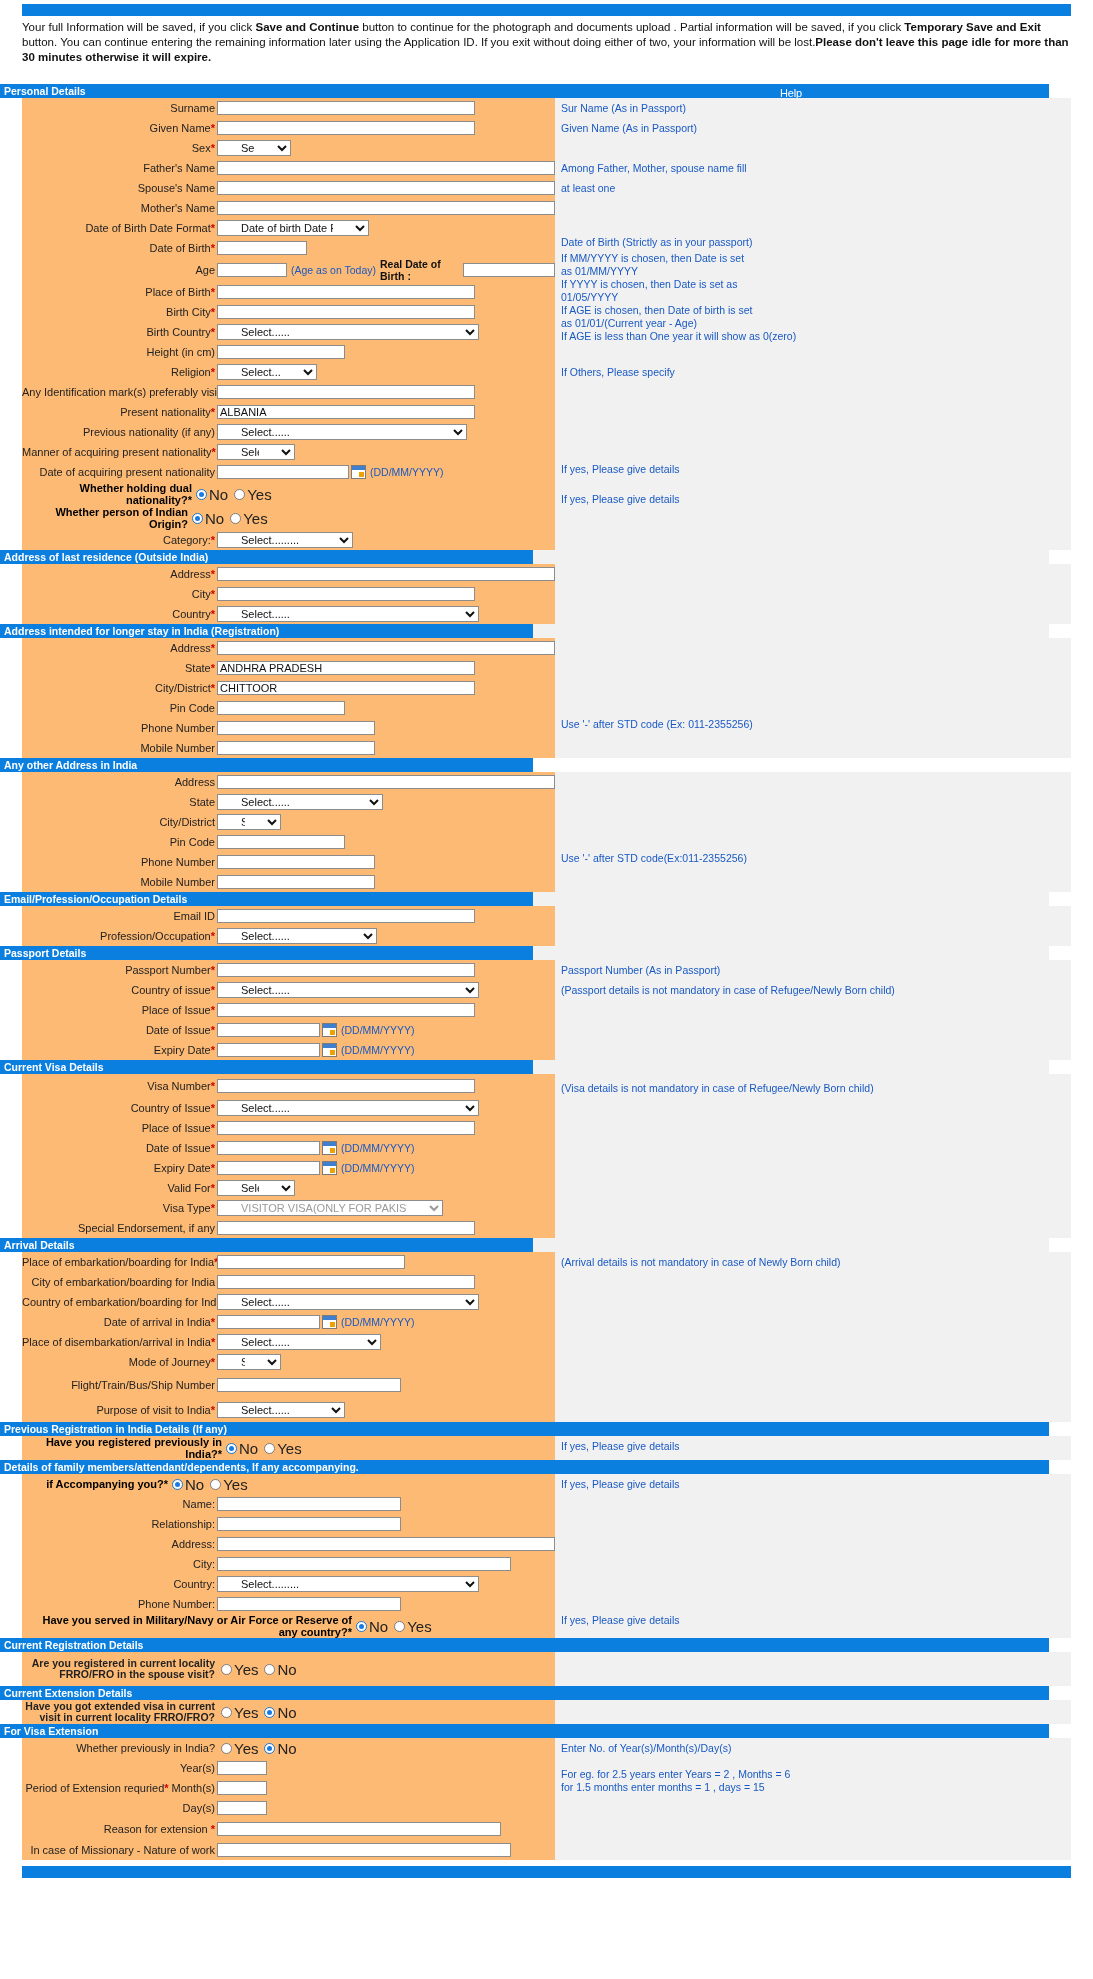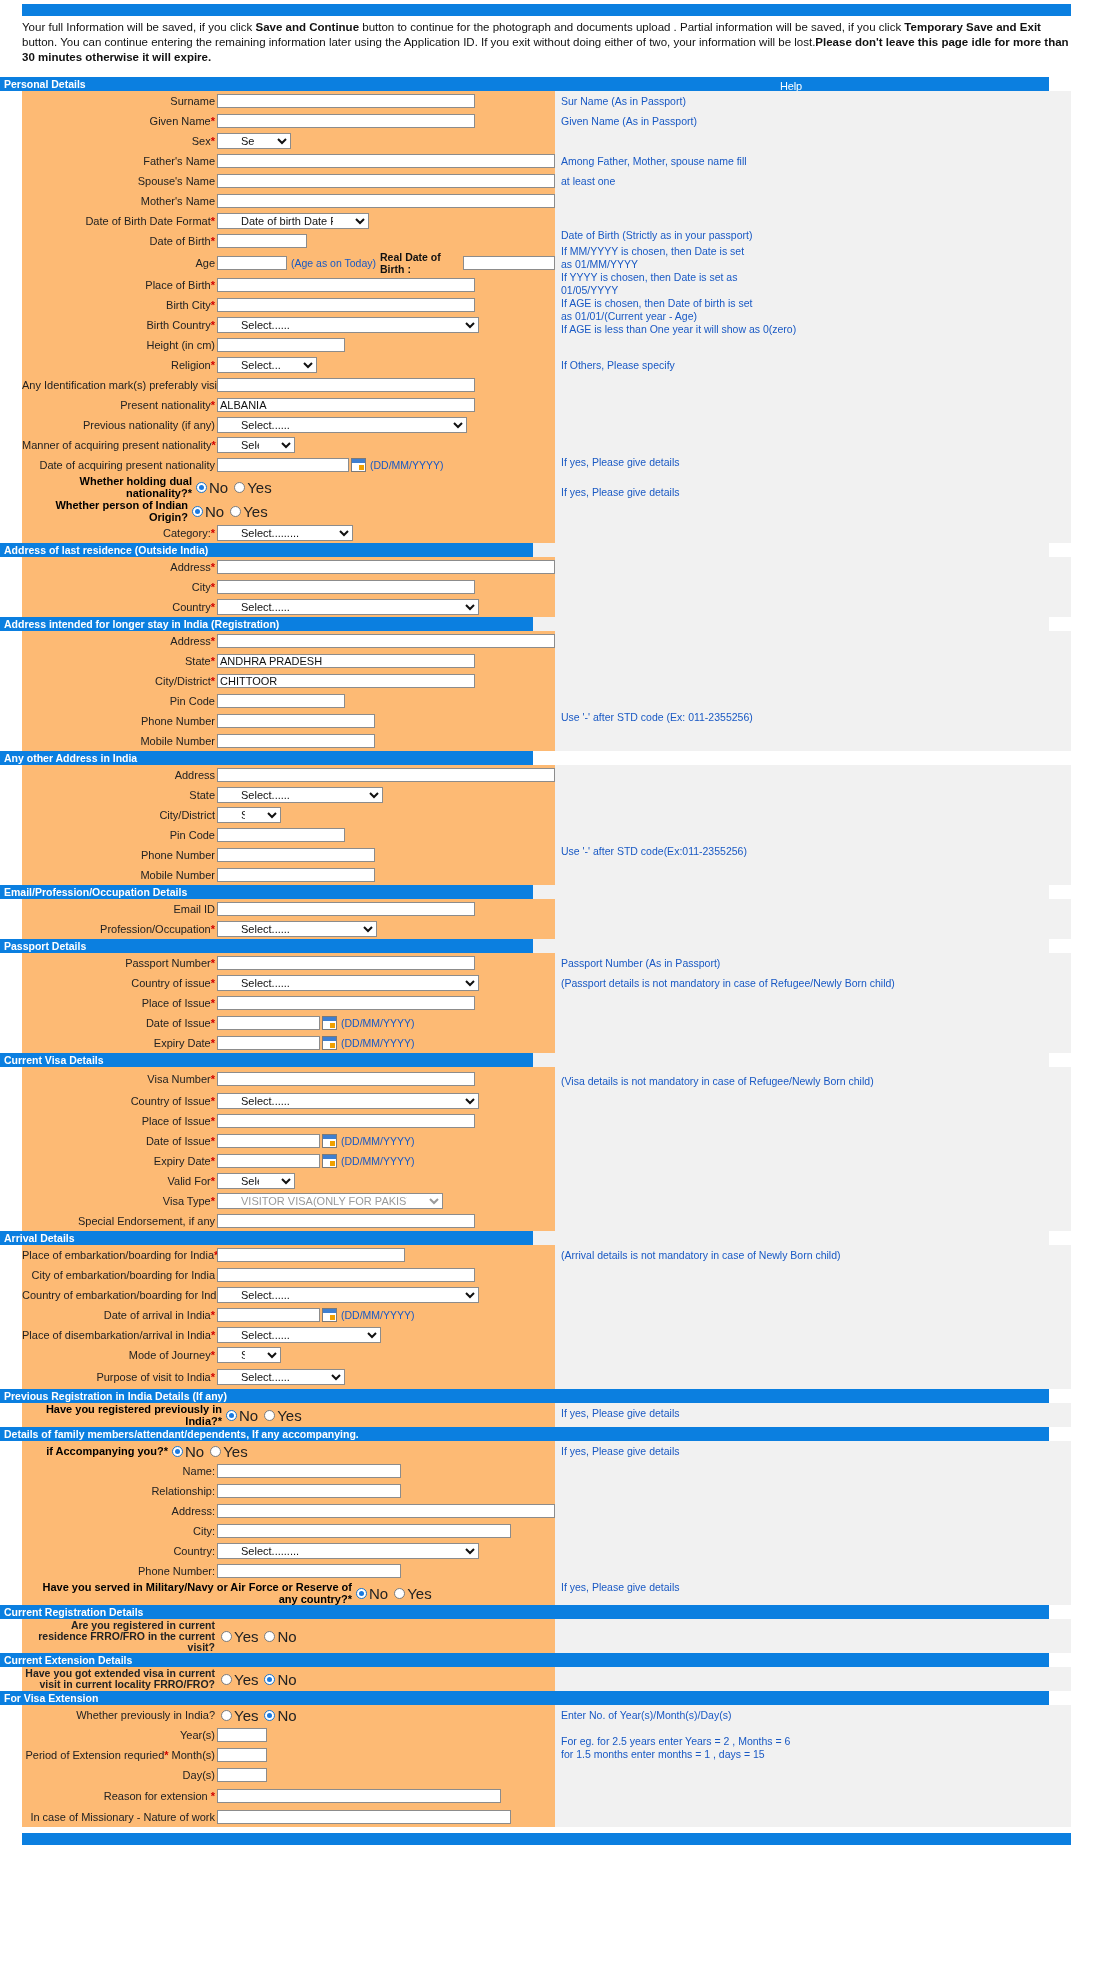--- a/index.html
+++ b/index.html
@@ -10,21 +10,21 @@
     width:1093px;
   }
   .page{width:1093px;position:relative;background:#fff;}
 
   
   .topbar{height:12px;background:#0b7fe0;margin:0 22px 0 22px;}
   .topbar.first{margin-top:4px;}
   .bottombar{height:12px;background:#0b7fe0;margin:6px 22px 8px 22px;}
 
   .notice{
-    margin:4px 22px 12px 22px;
+    margin:4px 22px 19px 22px;
     font-size:11.5px;
     line-height:15px;
     color:#111;
   }
   .notice b{font-weight:bold;}
 
   
   .grid{display:flex;margin:0 22px 0 22px;}
   .colL{width:533px;flex:0 0 533px;background:#fdba74;}
   .colR{width:516px;flex:0 0 516px;background:#f1f1f1;}
@@ -502,20 +502,24 @@
         <span class="hint">(DD/MM/YYYY)</span>
       </div>
       <div class="row">
         <div class="lbl lbl-w"><span>Place of disembarkation/arrival in India</span><span class="req">*</span></div>
         <select class="sel" style="width:164px"><option>Select......</option></select>
       </div>
       <div class="row">
         <div class="lbl lbl-w"><span>Mode of Journey</span><span class="req">*</span></div>
         <select class="sel" style="width:64px"><option>Select......</option></select>
       </div>
+      <div class="row" style="min-height:26px">
+        <div class="lbl lbl-w"><span>Flight/Train/Bus/Ship Number</span></div>
+        <input class="tb" style="width: 184px;">
+      </div>
       <div class="row" style="min-height:24px">
         <div class="lbl lbl-w"><span>Purpose of visit to India</span><span class="req">*</span></div>
         <select class="sel" style="width:128px"><option>Select......</option></select>
       </div>
     </div>
     <div class="colR">
       <div style="height:4px"></div>
       <div class="helpline">(Arrival details is not mandatory in case of Newly Born child)</div>
     </div>
   </div>
@@ -598,21 +602,21 @@
     </div>
   </div>
 
   <div class="fullbar">
     <div class="b1 bar-blue">Current Registration Details</div>
     <div class="b2 bar-blue"></div>
   </div>
   <div class="grid">
     <div class="colL">
       <div class="row" style="min-height:34px">
-        <div class="lbl" style="width:193px;flex:0 0 193px;white-space:normal;line-height:11px;font-weight:bold;font-size:10.5px"><span>Are you registered in current residence FRRO/FRO in the current visit?</span></div>
+        <div class="lbl" style="width:193px;flex:0 0 193px;white-space:normal;line-height:11px;font-weight:bold;font-size:10.5px"><span>Are you registered in current locality FRRO/FRO in the spouse visit?</span></div>
         <span class="rad" style="margin-left:4px"></span>
         <span class="radlbl">Yes</span>
         <span class="rad"></span>
         <span class="radlbl">No</span>
       </div>
     </div>
     <div class="colR"></div>
   </div>
 
   <div class="fullbar">

